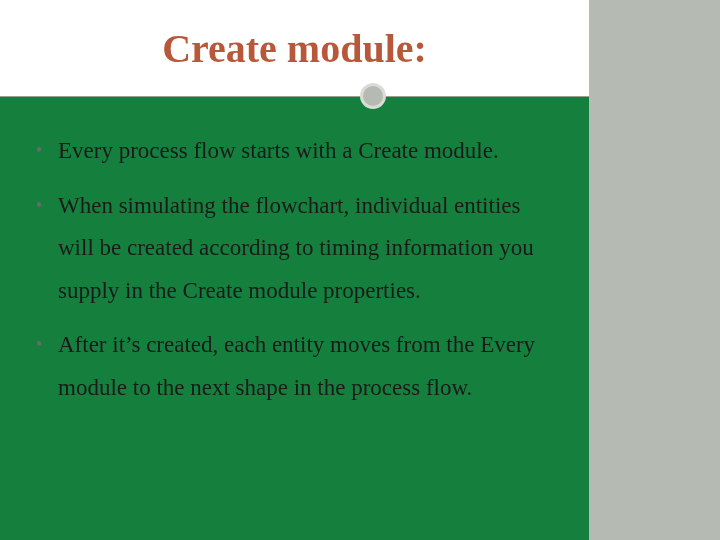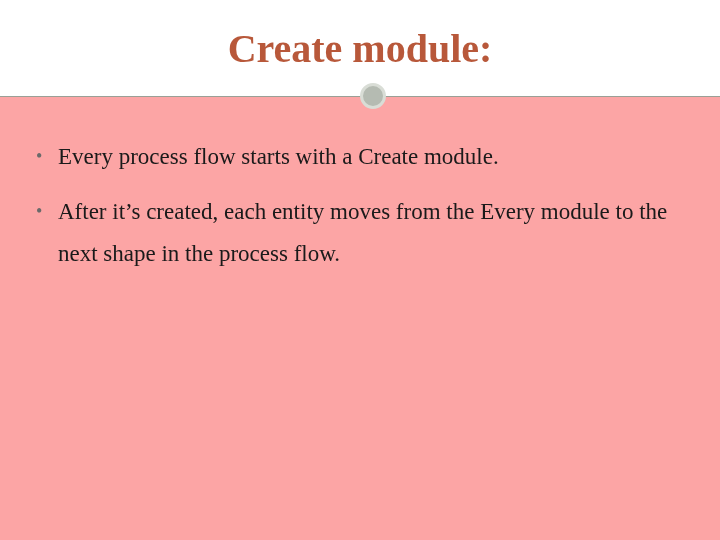--- a/index.html
+++ b/index.html
@@ -3,23 +3,23 @@
 <meta charset="utf-8">
 <style>
   * { margin: 0; padding: 0; box-sizing: border-box; }
   html, body { width: 720px; height: 540px; overflow: hidden; }
   body {
     font-family: Georgia, 'Times New Roman', serif;
     background: #b5bbb2;
     position: relative;
   }
   .slide {
-    width: 720px;
+    width: 589px;
     height: 540px;
-    background: #fca5a5;
+    background: #15803d;
     position: relative;
   }
   .header {
     background: #ffffff;
     width: 100%;
     height: 96px;
     display: flex;
     align-items: center;
     justify-content: center;
     position: relative;
@@ -47,21 +47,20 @@
     border: 3px solid #d9ddd6;
     border-radius: 50%;
     background: #b5bbb2;
     z-index: 2;
   }
   .content {
     padding: 34px 30px 20px 30px;
   }
   ul {
     list-style: none;
-    margin-top: 6px;
   }
   li {
     position: relative;
     padding-left: 28px;
     font-size: 23px;
     line-height: 1.85;
     color: #1a1a1a;
     margin-bottom: 12px;
     font-family: Georgia, serif;
   }
@@ -80,16 +79,17 @@
 
 <div class="slide">
   <div class="header">
     <div class="title">Create module:</div>
   </div>
   <div class="divider-line"></div>
   <div class="ring"></div>
   <div class="content">
     <ul>
       <li>Every process flow starts with a Create module.</li>
+      <li>When simulating the flowchart, individual entities will be created according to timing information you supply in the Create module properties.</li>
       <li>After it’s created, each entity moves from the Every module to the next shape in the process flow.</li>
     </ul>
   </div>
 </div>
 
 </body></html>

